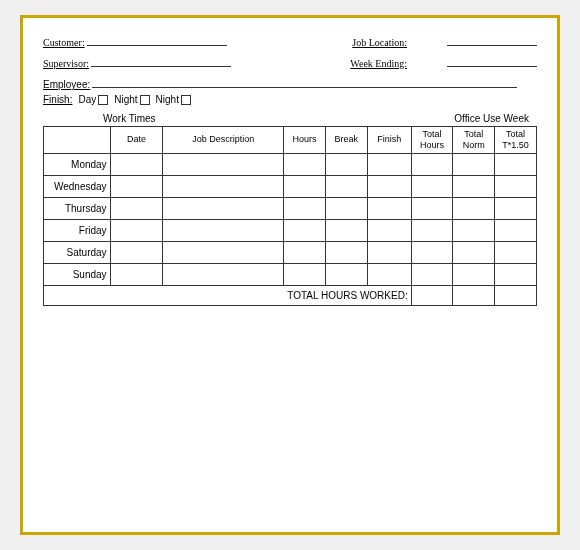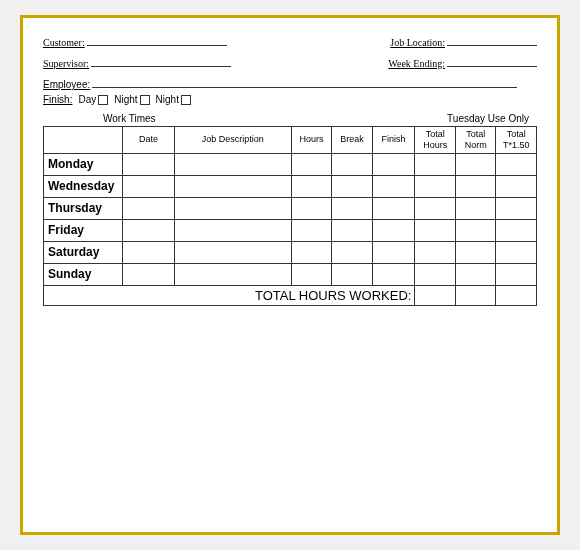--- a/index.html
+++ b/index.html
@@ -110,54 +110,54 @@
       font-size: 9px;
       text-align: center;
       vertical-align: middle;
     }
     .timesheet-table th {
       font-weight: normal;
       background: white;
       line-height: 1.2;
     }
     .timesheet-table td.day-cell {
-      text-align: left;
-      font-size: 12px;
+      text-align: right;
+      font-size: 10px;
       padding-left: 4px;
       width: 58px;
-      font-weight: bold;
     }
     .col-date { width: 48px; }
     .col-desc { width: 110px; }
     .col-start { width: 38px; }
     .col-break { width: 38px; }
     .col-finish { width: 40px; }
     .col-hours { width: 38px; }
     .col-norm { width: 38px; }
     .col-total { width: 38px; }
     .data-row td {
       height: 22px;
     }
     .total-row td {
       height: 20px;
-      font-size: 13px;
+      font-size: 10px;
     }
     .total-label-cell {
       text-align: right !important;
       font-size: 9px;
       padding-right: 4px;
     }
     .right-form {
       display: flex;
       flex-direction: column;
       gap: 3px;
     }
     .right-form-row {
       display: flex;
       align-items: baseline;
+      gap: 38px;
     }
   </style>
 </head>
 <body>
 
 <div class="page-wrapper">
 
   <div class="form-section">
     <div class="form-row-split">
       <div class="form-row">
@@ -200,21 +200,21 @@
       </div>
       <div class="shift-option">
         <span>Night</span>
         <div class="checkbox"></div>
       </div>
     </div>
   </div>
 
   <div class="section-headers">
     <span class="work-times-label">Work Times</span>
-    <span class="office-use-label">Tuesday Use Only</span>
+    <span class="office-use-label">Office Use Week</span>
   </div>
 
   <table class="timesheet-table">
     <thead>
       <tr>
         <th class="day-cell"></th>
         <th class="col-date">Date</th>
         <th class="col-desc">Job Description</th>
         <th class="col-start">Hours</th>
         <th class="col-break">Break</th>

